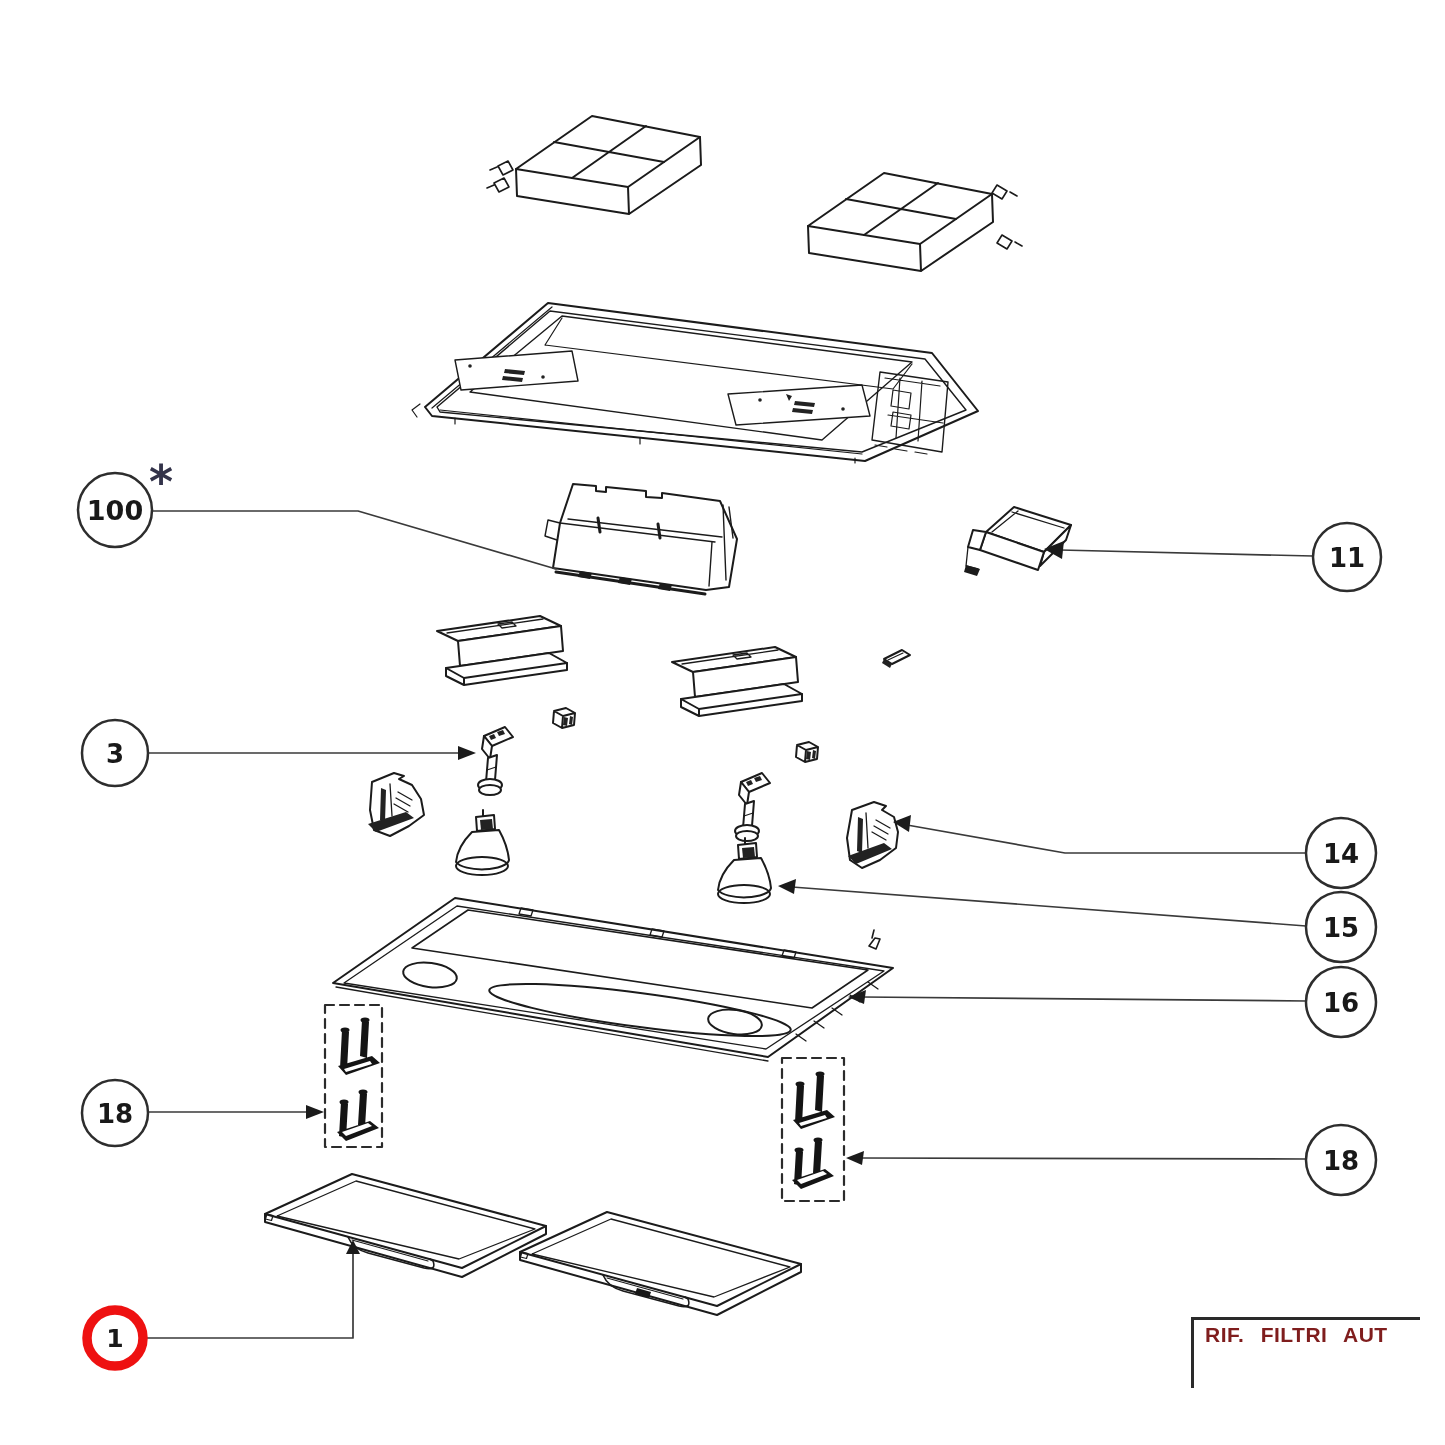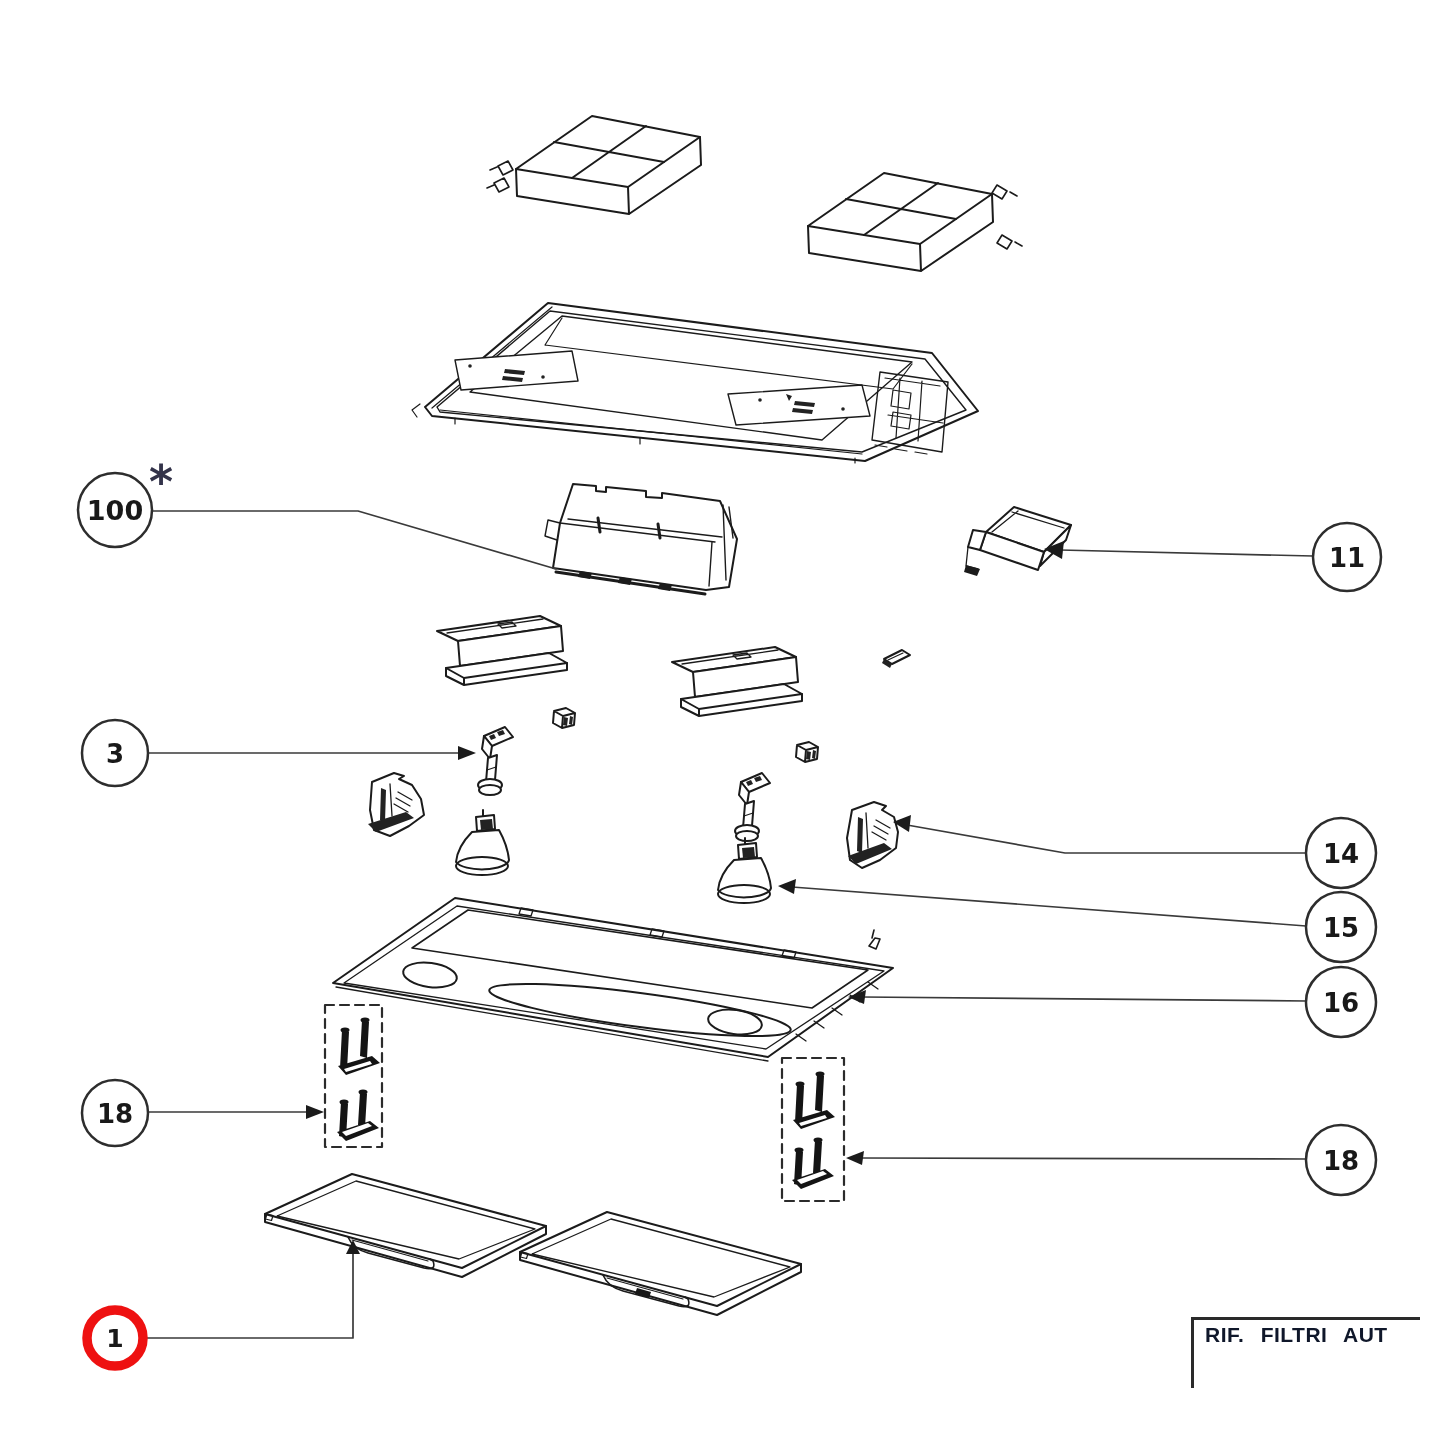--- a/index.html
+++ b/index.html
@@ -7,21 +7,21 @@
          font-family:"DejaVu Sans", sans-serif;margin-top:20px;}
   svg{position:absolute;left:0;top:0;}
   svg text.callout-num{font-family:"DejaVu Sans", sans-serif;font-weight:bold;fill:#191919;}
   svg text.note-star{font-family:"DejaVu Sans", sans-serif;font-weight:bold;fill:#33334a;}
   .title-block{position:absolute;left:1191px;top:1297px;width:226px;height:68px;
                border-left:3px solid #2a2a2a;border-top:3px solid #2a2a2a;overflow:hidden;
                background:#fff;}
   .tb-row1{height:44px;line-height:44px;border-bottom:3px solid #2a2a2a;
            font:bold 21px "Liberation Sans", sans-serif;color:#111;
            padding-left:60px;white-space:nowrap;word-spacing:10px;letter-spacing:.5px;}
-  .tb-row2{font:bold 21px "Liberation Sans", sans-serif;color:#0f172a;line-height:26px;
+  .tb-row2{font:bold 21px "Liberation Sans", sans-serif;color:#7f1d1d;line-height:26px;
            margin-top:2px;padding-left:11px;white-space:nowrap;word-spacing:10px;letter-spacing:.5px;}
 </style>
 </head>
 <body>
 
 <div class="stage">
 
 <svg width="1445" height="1445" viewBox="0 0 1445 1445">
   <g fill="none" stroke="#1b1b1b" stroke-width="2" stroke-linejoin="round" stroke-linecap="round">
 

